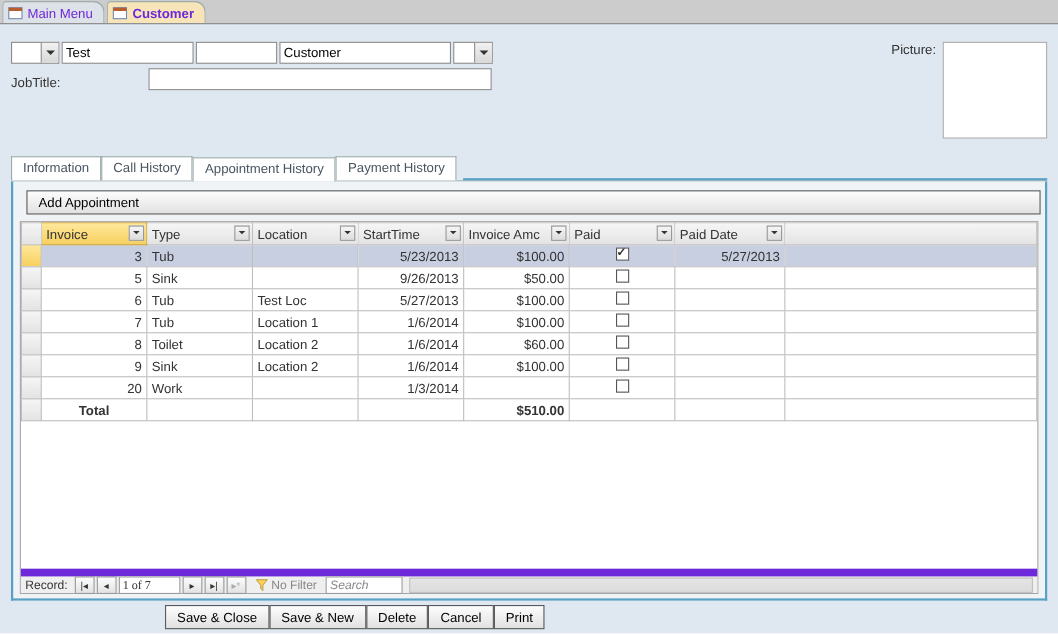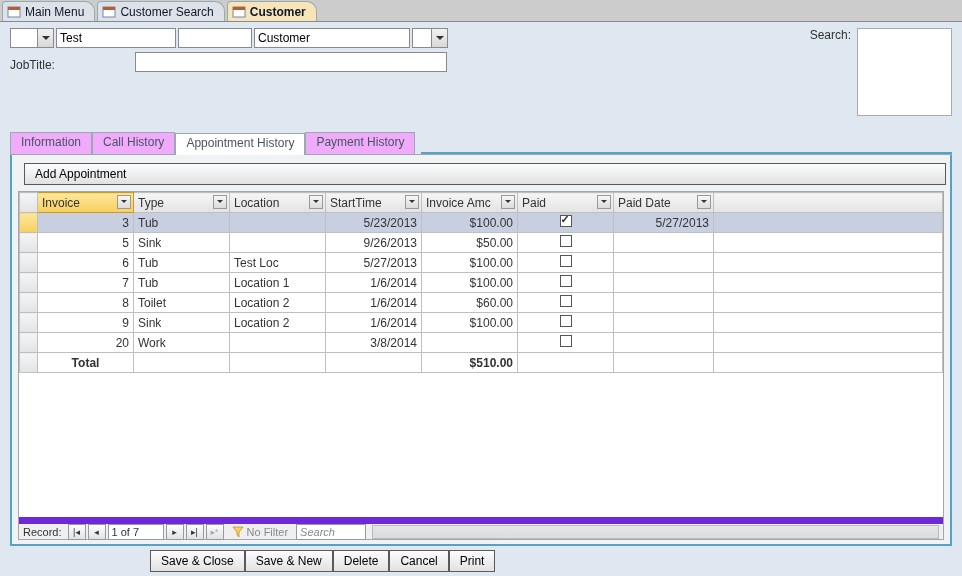--- a/index.html
+++ b/index.html
@@ -4,38 +4,38 @@
 <style>
   * { box-sizing: border-box; margin:0; padding:0; }
   body { font-family: "Segoe UI", Tahoma, sans-serif; font-size:12px; background:#fff; width:962px; height:576px; overflow:hidden; color:#333; }
   .outer { width:962px; height:576px; background:#dfe7f0; display:flex; flex-direction:column; }
 
   
   .doc-tabs { height:22px; background:#ccc; display:flex; align-items:flex-end; border-bottom:1px solid #8a8a8a; padding-left:2px; }
   .doc-tab { height:20px; display:flex; align-items:center; background:#dde2e8; border:1px solid #9aa; border-bottom:none; border-radius:4px 10px 0 0; margin-right:2px; padding:0 10px 0 4px; cursor:pointer; }
   .doc-tab.active { background:#f7e5b9; }
   .doc-tab .tab-ico { width:14px; height:14px; margin-right:4px; display:inline-flex; align-items:center; justify-content:center; }
-  .doc-tab span.lbl { font-size:12px; color:#0f172a; }
+  .doc-tab span.lbl { font-size:12px; color:#6d28d9; }
   .doc-tab.active span.lbl { font-weight:bold; }
 
   .form-area { flex:1; padding:6px 10px 0 10px; display:flex; flex-direction:column; }
 
-  .top-row { display:flex; align-items:flex-start; }
+  .top-row { display:flex; align-items:flex-start;margin-top:10px; }
   .combo { border:1px solid #8a8a8a; background:#fff; height:20px; position:relative; }
   .combo .arrow { position:absolute; right:0; top:0; width:16px; height:18px; border-left:1px solid #8a8a8a; background:linear-gradient(#f2f2f2,#d8d8d8); display:flex; align-items:center; justify-content:center; }
   .combo .arrow::after { content:""; border:4px solid transparent; border-top-color:#333; margin-top:3px; }
   .txt { border:1px solid #8a8a8a; background:#fff; height:20px; padding:1px 3px; font-size:12px; }
   .lbl-s { font-size:12px; color:#333; padding-top:2px; }
   .picture-wrap { margin-left:auto; display:flex; }
   .picture-lbl { font-size:12px; padding:0 6px; }
   .picture-box { width:95px; height:88px; border:1px solid #aaa; background:#fff; }
 
   
   .tabstrip { margin-top:16px; display:flex; align-items:flex-end; border-bottom:1px solid #9aa; }
-  .itab { height:22px; padding:2px 10px 0 10px; border:1px solid #9aa; border-bottom:none; background:#f0abfc; margin-right:0; cursor:pointer; color:#495560; }
+  .itab { height:22px; padding:2px 10px 0 10px; border:1px solid #9aa; border-bottom:none; background:#ffffff; margin-right:0; cursor:pointer; color:#495560; }
   .itab.active { background:#fff; position:relative; top:1px; }
   .itab-spacer { flex:1; border-bottom:2px solid #58a0c4; margin-left:6px; height:1px; align-self:flex-end; }
 
   .panel { border:2px solid #58a0c4; border-top:none; background:#f0f3f6; flex:1; display:flex; flex-direction:column; padding:8px 4px 4px 4px; min-height:0; }
 
   .btn { border:1px solid #5a5a5a; background:linear-gradient(#fdfdfd,#e1e1e1); padding:2px 10px; font-size:12px; cursor:pointer; height:22px; display:inline-flex; align-items:center; }
   .add-btn { margin:0 0 6px 8px; width:auto; }
 
   .grid-wrap { flex:1; border:1px solid #a6a6a6; background:#fff; margin:0 2px; display:flex; flex-direction:column; min-height:0; }
   table.grid { border-collapse:collapse; width:100%; table-layout:fixed; }
@@ -50,21 +50,21 @@
   .num { text-align:right; }
   .ctr { text-align:center; }
   .chk { width:12px; height:12px; border:1px solid #555; display:inline-block; background:#fff; position:relative; }
   .chk.on::after { content:"✓"; position:absolute; top:-3px; left:0; font-size:11px; font-weight:bold; }
   tr.totalrow td { font-weight:bold; }
   .grid-body { flex:1; overflow:hidden; }
 
   .recnav { height:22px; border-top:7px solid #6d28d9; background:#efefef; display:flex; align-items:center; font-size:11px; padding:0 4px; gap:2px; }
   .recnav .navlbl { padding-right:4px; }
   .recnav .navbtn { width:18px; height:16px; border:1px solid #9a9a9a; background:linear-gradient(#fdfdfd,#e2e2e2); display:inline-flex; align-items:center; justify-content:center; cursor:pointer; font-size:9px; }
-  .recnav .recbox { width:56px; height:16px; border:1px solid #9a9a9a; background:#fff; padding:0 3px; display:inline-flex; align-items:center; }
+  .recnav .recbox { width:56px; height:16px; border:1px solid #9a9a9a; background:#fff; padding:0 3px; display:inline-flex; align-items:center;font-family:Liberation Serif, serif; }
   .recnav .filter { display:flex; align-items:center; gap:3px; margin-left:6px; color:#888; }
   .recnav .search { width:70px; height:16px; border:1px solid #9a9a9a; background:#fff; color:#888; padding:0 3px; margin-left:6px; display:inline-flex; align-items:center; font-style:italic; }
   .recnav .scroll { flex:1; height:14px; margin-left:4px; background:linear-gradient(#e5e5e5,#dcdcdc); border:1px solid #bbb; }
 
   .bottom-buttons { height:26px; display:flex; align-items:flex-start; padding-left:140px; gap:0; margin-top:4px; }
   .bottom-buttons .btn { height:22px; border-radius:0; }
 
   svg.dbico { width:14px; height:14px; }
 </style>
 </head>
@@ -74,29 +74,20 @@
 
   <div class="doc-tabs" id="doc-tabs">
       <div class="doc-tab">
         <span class="tab-ico">
           <svg class="dbico">
             <rect x="1" y="2" width="12" height="10" fill="#fff" stroke="#6f89b0"></rect>
             <rect x="1" y="2" width="12" height="3" fill="#b85d2e"></rect>
           </svg>
         </span>
         <span class="lbl">Main Menu</span>
-      </div>
-      <div class="doc-tab">
-        <span class="tab-ico">
-          <svg class="dbico">
-            <rect x="1" y="2" width="12" height="10" fill="#fff" stroke="#6f89b0"></rect>
-            <rect x="1" y="2" width="12" height="3" fill="#b85d2e"></rect>
-          </svg>
-        </span>
-        <span class="lbl">Customer Search</span>
       </div>
       <div class="doc-tab active">
         <span class="tab-ico">
           <svg class="dbico">
             <rect x="1" y="2" width="12" height="10" fill="#fff" stroke="#6f89b0"></rect>
             <rect x="1" y="2" width="12" height="3" fill="#b85d2e"></rect>
           </svg>
         </span>
         <span class="lbl">Customer</span>
       </div>
@@ -115,21 +106,21 @@
           <div class="combo" style="width:36px">
               <span class="arrow"></span>
             </div>
         </div>
         <div style="display:flex; gap:4px; align-items:flex-end; margin-top:4px;">
           <span class="lbl-s">JobTitle:</span>
           <input class="txt" style="width: 312px; margin-left: 76px;" value="">
         </div>
       </div>
       <div class="picture-wrap">
-        <span class="picture-lbl">Search:</span>
+        <span class="picture-lbl">Picture:</span>
         <div class="picture-box"></div>
       </div>
     </div>
 
     <div class="tabstrip" id="inner-tabs">
         <div class="itab">Information</div>
         <div class="itab">Call History</div>
         <div class="itab active">Appointment History</div>
         <div class="itab">Payment History</div>
         <div class="itab-spacer"></div>
@@ -230,21 +221,21 @@
                   <td class="num">$100.00</td>
                   <td class="ctr"><span class="chk"></span></td>
                   <td class="num"></td>
                   <td></td>
                 </tr>
                 <tr>
                   <td class="rowhdr"></td>
                   <td class="num">20</td>
                   <td>Work</td>
                   <td></td>
-                  <td class="num">3/8/2014</td>
+                  <td class="num">1/3/2014</td>
                   <td class="num"></td>
                   <td class="ctr"><span class="chk"></span></td>
                   <td class="num"></td>
                   <td></td>
                 </tr>
                 <tr class="totalrow">
                   <td class="rowhdr"></td>
                   <td class="num" style="text-align:center">Total</td>
                   <td></td>
                   <td></td>

